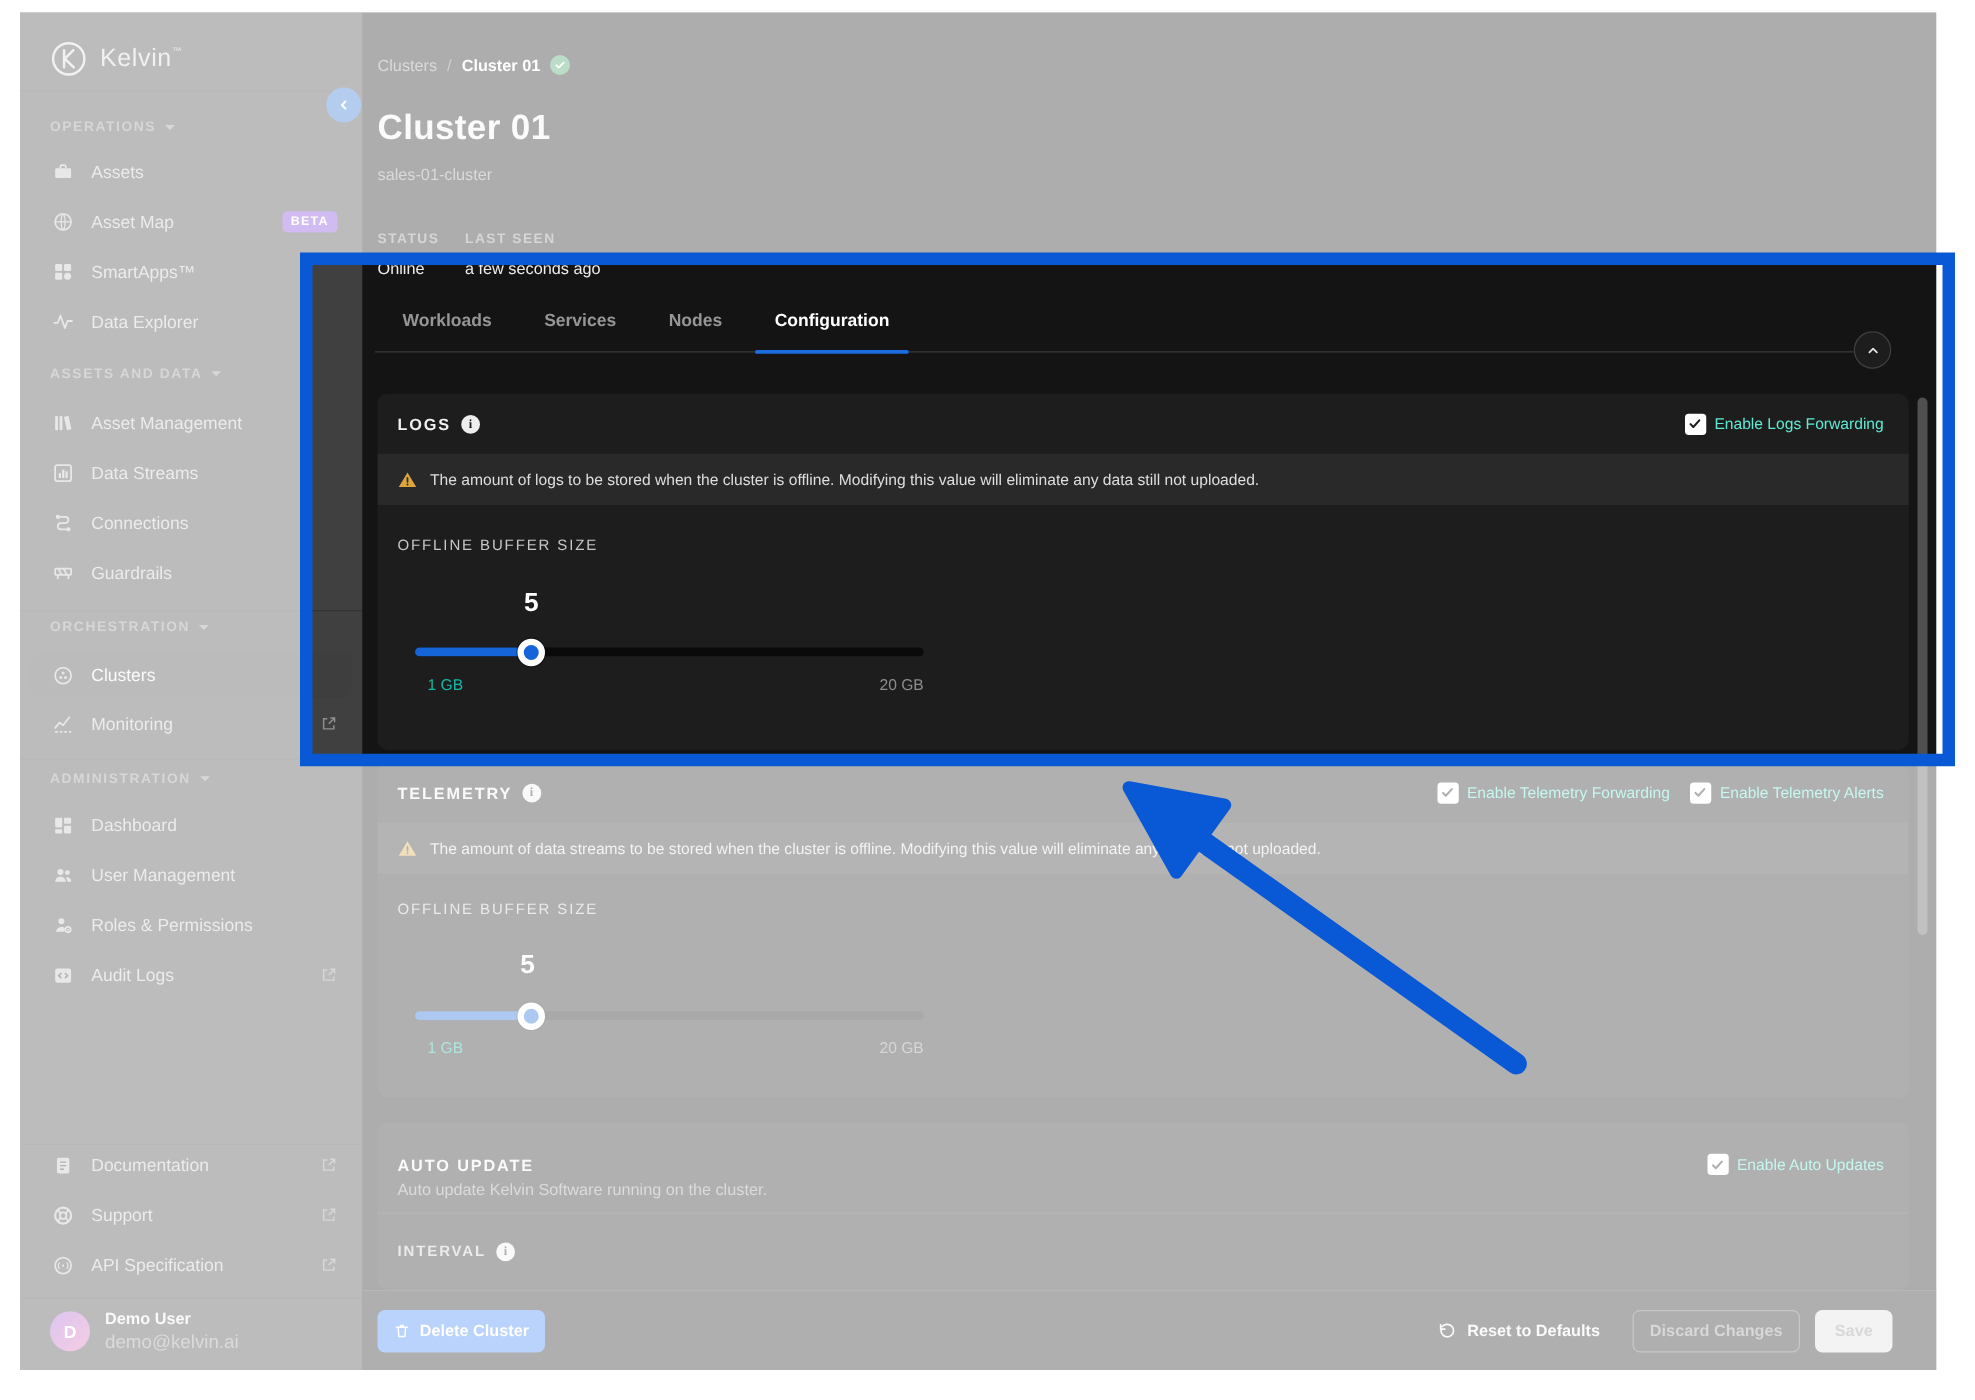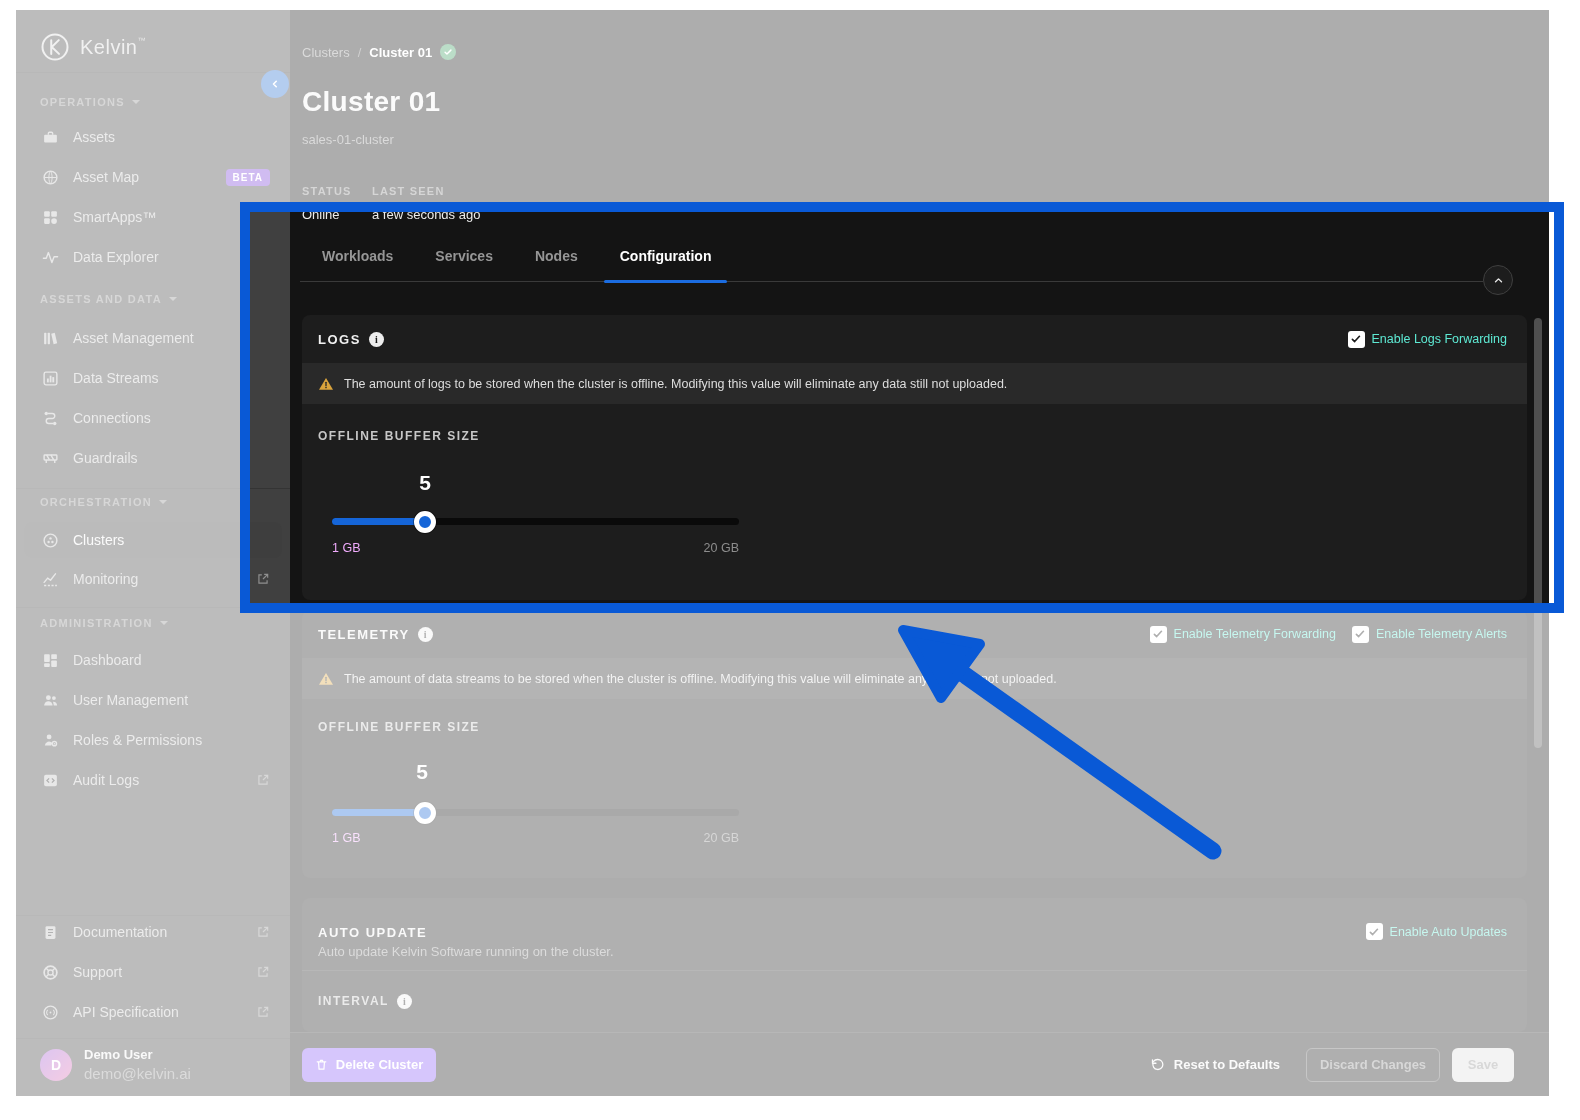--- a/index.html
+++ b/index.html
@@ -55,35 +55,35 @@
   .card-title-wrap { display:flex; align-items:center; gap:8px; }
   .card-title { font-size:13px; font-weight:bold; letter-spacing:1.5px; color:#f0f0f0; }
   .info-icon { width:15px; height:15px; border-radius:50%; background:#ededed; color:#1a1a1a; font-size:10px; font-weight:bold; display:flex; align-items:center; justify-content:center; font-family:"Liberation Serif", serif; }
   .checks { display:flex; gap:16px; }
   .check-row { display:flex; align-items:center; gap:7px; }
   .checkbox { width:17px; height:17px; border-radius:3px; background:#fff; display:flex; align-items:center; justify-content:center; }
   .check-label { font-size:12.5px; color:#5eead4; }
   .warn-banner { height:41px; background:#292929; display:flex; align-items:center; gap:10px; padding:0 16px; }
   .warn-text { font-size:12.5px; color:#dedede; }
   .warn-icon { width:16px; height:16px; flex:none; }
-  .slider-label { position:absolute; left:16px; font-size:12px; font-weight:bold; letter-spacing:1.5px; color:#c7c7c7; }
+  .slider-label { position:absolute; left:16px; font-size:12px; font-weight:normal; letter-spacing:1.5px; color:#c7c7c7; }
   .slider-value { position:absolute; font-size:21px; font-weight:bold; color:#fff; transform:translateX(-50%); }
   .slider-track { position:absolute; left:30px; width:407px; height:7px; border-radius:4px; background:#0a0a0a; }
   .slider-fill { position:absolute; left:0; top:0; height:7px; border-radius:4px; background:#1565d8; }
   .slider-thumb { position:absolute; top:50%; width:22px; height:22px; border-radius:50%; background:#1565d8; border:5px solid #fff; transform:translate(-50%,-50%); box-shadow:0 0 0 1px rgba(0,0,0,.35); }
-  .slider-min { position:absolute; left:30px; font-size:12.5px; color:#f0abfc; }
+  .slider-min { position:absolute; left:40px; font-size:12.5px; color:#14b8a6; }
   .slider-max { position:absolute; left:30px; width:407px; text-align:right; font-size:12.5px; color:#8d8d8d; }
   .card-desc { position:absolute; left:16px; font-size:13px; color:#9b9b9b; }
   .card-divider { position:absolute; left:0; width:100%; height:1px; background:#333; }
   .interval-row { position:absolute; left:16px; display:flex; align-items:flex-start; gap:8px; }
   .interval-label { font-size:12px; font-weight:bold; letter-spacing:1.5px; color:#c7c7c7; }
 
   .action-bar { position:absolute; left:0; top:1022px; width:1259px; height:64px; background:#1a1a1a; border-top:1px solid #323232; display:flex; align-items:center; }
   .btn { height:34px; border-radius:6px; display:flex; align-items:center; justify-content:center; gap:8px; font-size:13px; font-weight:bold; }
-  .btn-delete { margin-left:12px; width:134px; background:#8b5cf6; color:#fff; }
+  .btn-delete { margin-left:12px; width:134px; background:#3b82f6; color:#fff; }
   .btn-reset { margin-left:auto; color:#f2f2f2; background:transparent; gap:9px; }
   .btn-discard { margin-left:26px; width:134px; border:1px solid #5f5f5f; color:#8f8f8f; background:transparent; }
   .btn-save { margin-left:12px; margin-right:35px; width:62px; background:#dcdcdc; color:#8f8f8f; }
 
   .scrollbar-thumb { position:absolute; left:1244px; top:308px; width:8px; height:430px; border-radius:4px; background:#4f4f4f; }
 
   
   .annotation-rect { position:absolute; left:240px; top:202px; width:1324px; height:411px; border:10px solid #0959d6; box-shadow:0 0 0 4000px rgba(255,255,255,0.65); z-index:50; pointer-events:none; }
   .annotation-arrow { position:absolute; left:0; top:0; width:1580px; height:1120px; z-index:60; pointer-events:none; }
 </style>

